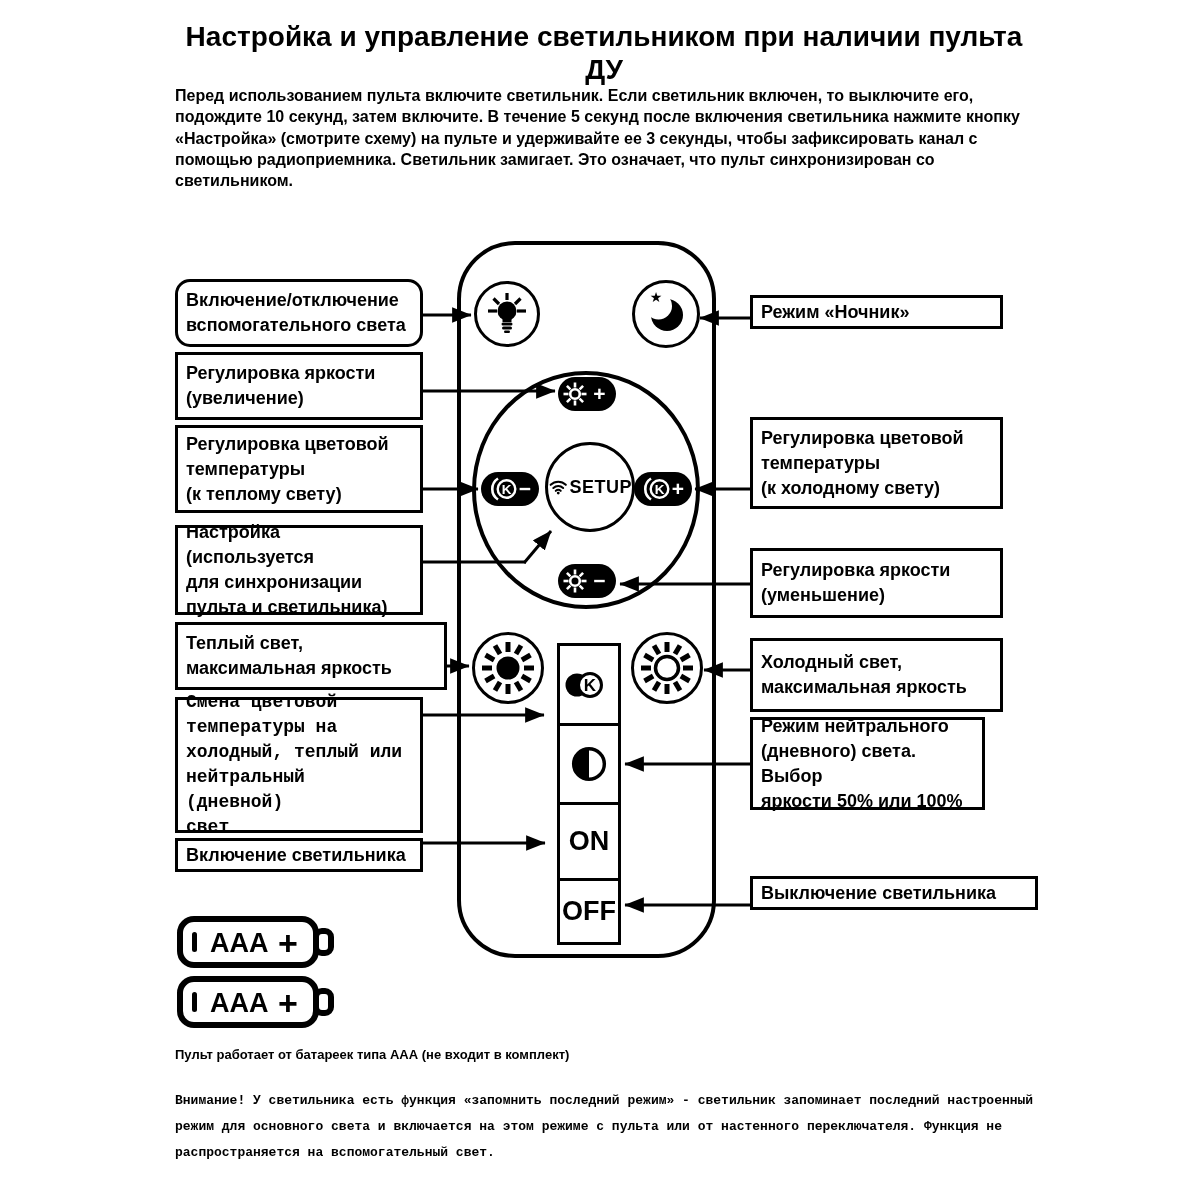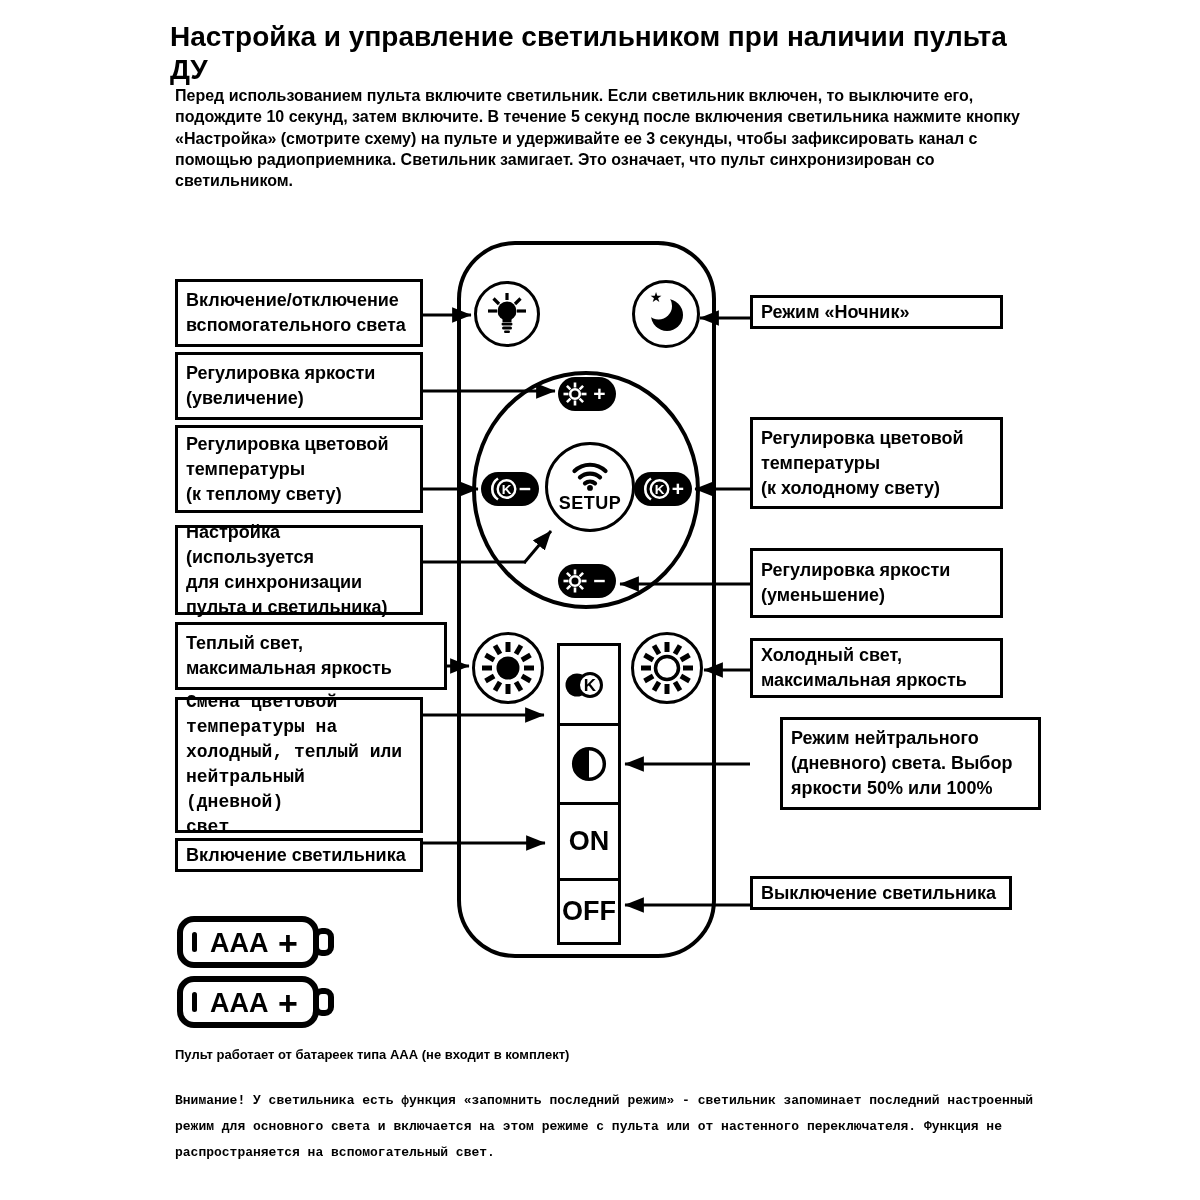--- a/index.html
+++ b/index.html
@@ -4,38 +4,38 @@
 <style>
   * { box-sizing: border-box; }
   html, body { margin: 0; padding: 0; }
   body {
     width: 1200px; height: 1200px; position: relative;
     background: #fff; color: #000;
     font-family: "Liberation Sans", sans-serif; font-weight: 700;
     overflow: hidden;
   }
   .abs { position: absolute; }
-  .title { left: 170px; top: 20px; width: 868px; font-size: 28px; line-height: 33px; }
+  .title { left: 170px; top: 20px; width: 868px; text-align: center; font-size: 28px; line-height: 33px; }
   .intro { left: 175px; top: 85px; width: 874px; font-size: 16px; line-height: 21.3px; }
   .label-box {
     border: 3px solid #000; background: #fff;
     font-size: 18px; line-height: 25px; white-space: pre-line;
     display: flex; align-items: center; padding: 0 8px; z-index: 6;
   }
   .remote {
     left: 457px; top: 241px; width: 259px; height: 717px;
     border: 4px solid #000; border-radius: 58px; background: #fff; z-index: 1;
   }
   .circle-btn { border: 3px solid #000; border-radius: 50%; background: #fff;
     display: flex; align-items: center; justify-content: center; z-index: 3; }
   .ring { left: 472px; top: 371px; width: 228px; height: 238px;
     border: 4px solid #000; border-radius: 50%; z-index: 2; }
   .setup-circle { left: 545px; top: 442px; width: 90px; height: 90px;
     border: 3.5px solid #000; border-radius: 50%; background: #fff;
-    display: flex; flex-direction: column; align-items: center; justify-content: center;
+    display: flex; align-items: center; justify-content: center;
     gap: 1px; z-index: 3; }
   .setup-label { font-size: 18px; letter-spacing: .5px; }
   .pill { width: 58px; height: 34px; border-radius: 17px; background: #000;
     display: flex; align-items: center; justify-content: center; z-index: 3; }
   .btn-col { left: 557px; top: 643px; width: 64px; height: 302px;
     border: 3px solid #000; background: #fff; display: flex; flex-direction: column; z-index: 3; }
   .cell { display: flex; align-items: center; justify-content: center; border-top: 3px solid #000; }
   .cell.first { border-top: none; }
   .onoff { font-size: 27px; align-items: center; }
   .note { left: 175px; font-size: 13px; line-height: 26px; }
@@ -220,21 +220,21 @@
     <line x1="423" y1="843" x2="545" y2="843" marker-end="url(#ah)"></line>
     <line x1="750" y1="318" x2="700" y2="318" marker-end="url(#ah)"></line>
     <line x1="750" y1="489" x2="695" y2="489" marker-end="url(#ah)"></line>
     <line x1="750" y1="584" x2="620" y2="584" marker-end="url(#ah)"></line>
     <line x1="750" y1="670" x2="704" y2="670" marker-end="url(#ah)"></line>
     <line x1="750" y1="764" x2="625" y2="764" marker-end="url(#ah)"></line>
     <line x1="750" y1="905" x2="625" y2="905" marker-end="url(#ah)"></line>
   </g>
 </svg>
 
-<div class="abs label-box" style="left:175px;top:279px;width:248px;height:68px;">Включение/отключение
+<div class="abs label-box" style="left:175px;top:279px;width:248px;height:68px;border-radius:15px;">Включение/отключение
 вспомогательного света</div>
 <div class="abs label-box" style="left:175px;top:352px;width:248px;height:68px;">Регулировка яркости
 (увеличение)</div>
 <div class="abs label-box" style="left:175px;top:425px;width:248px;height:88px;">Регулировка цветовой
 температуры
 (к теплому свету)</div>
 <div class="abs label-box" style="left:175px;top:525px;width:248px;height:90px;">Настройка (используется
 для синхронизации
 пульта и светильника)</div>
 <div class="abs label-box" style="left:175px;top:622px;width:272px;height:68px;">Теплый свет,
@@ -245,26 +245,26 @@
 нейтральный (дневной)
 свет</div>
 <div class="abs label-box" style="left:175px;top:838px;width:248px;height:34px;">Включение светильника</div>
 
 <div class="abs label-box" style="left:750px;top:295px;width:253px;height:34px;">Режим «Ночник»</div>
 <div class="abs label-box" style="left:750px;top:417px;width:253px;height:92px;">Регулировка цветовой
 температуры
 (к холодному свету)</div>
 <div class="abs label-box" style="left:750px;top:548px;width:253px;height:70px;">Регулировка яркости
 (уменьшение)</div>
-<div class="abs label-box" style="left:750px;top:638px;width:253px;height:60px;">Холодный свет,
+<div class="abs label-box" style="left:750px;top:638px;width:253px;height:74px;">Холодный свет,
 максимальная яркость</div>
-<div class="abs label-box" style="left:780px;top:717px;width:261px;height:93px;">Режим нейтрального
+<div class="abs label-box" style="left:750px;top:717px;width:235px;height:93px;">Режим нейтрального
 (дневного) света. Выбор
 яркости 50% или 100%</div>
-<div class="abs label-box" style="left:750px;top:876px;width:262px;height:34px;">Выключение светильника</div>
+<div class="abs label-box" style="left:750px;top:876px;width:288px;height:34px;">Выключение светильника</div>
 
 <div class="abs battery" style="left:176px;top:915px;">
   <svg width="172" height="54" viewBox="0 0 172 54">
     <rect x="4" y="4" width="136" height="46" rx="14" fill="#fff" stroke="#000" stroke-width="6"></rect>
     <rect x="140" y="16" width="15" height="22" rx="6" fill="#fff" stroke="#000" stroke-width="6"></rect>
     <rect x="16" y="17" width="5" height="20" rx="2.5" fill="#000"></rect>
     <text x="34" y="37" font-size="27" fill="#000">AAA</text>
     <text x="102" y="40" font-size="34" fill="#000">+</text>
   </svg>
 </div>

